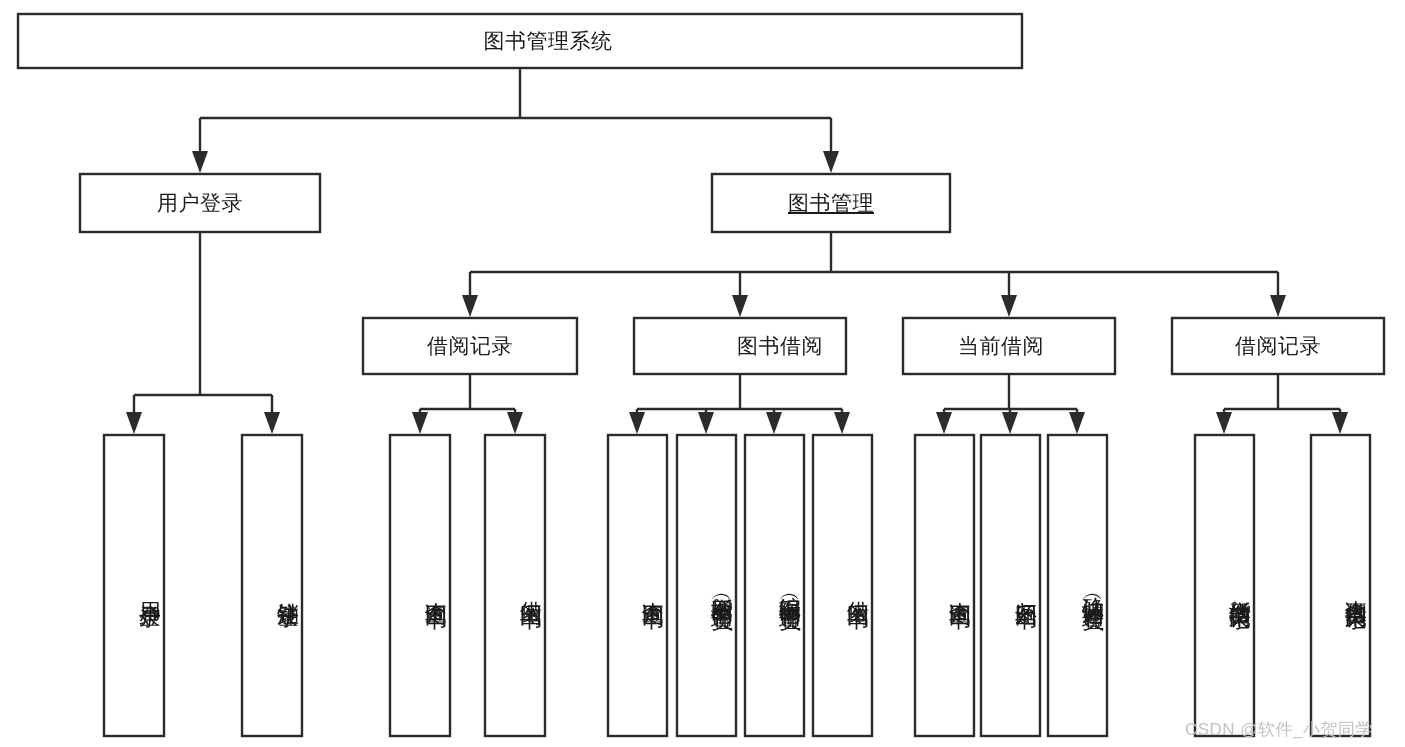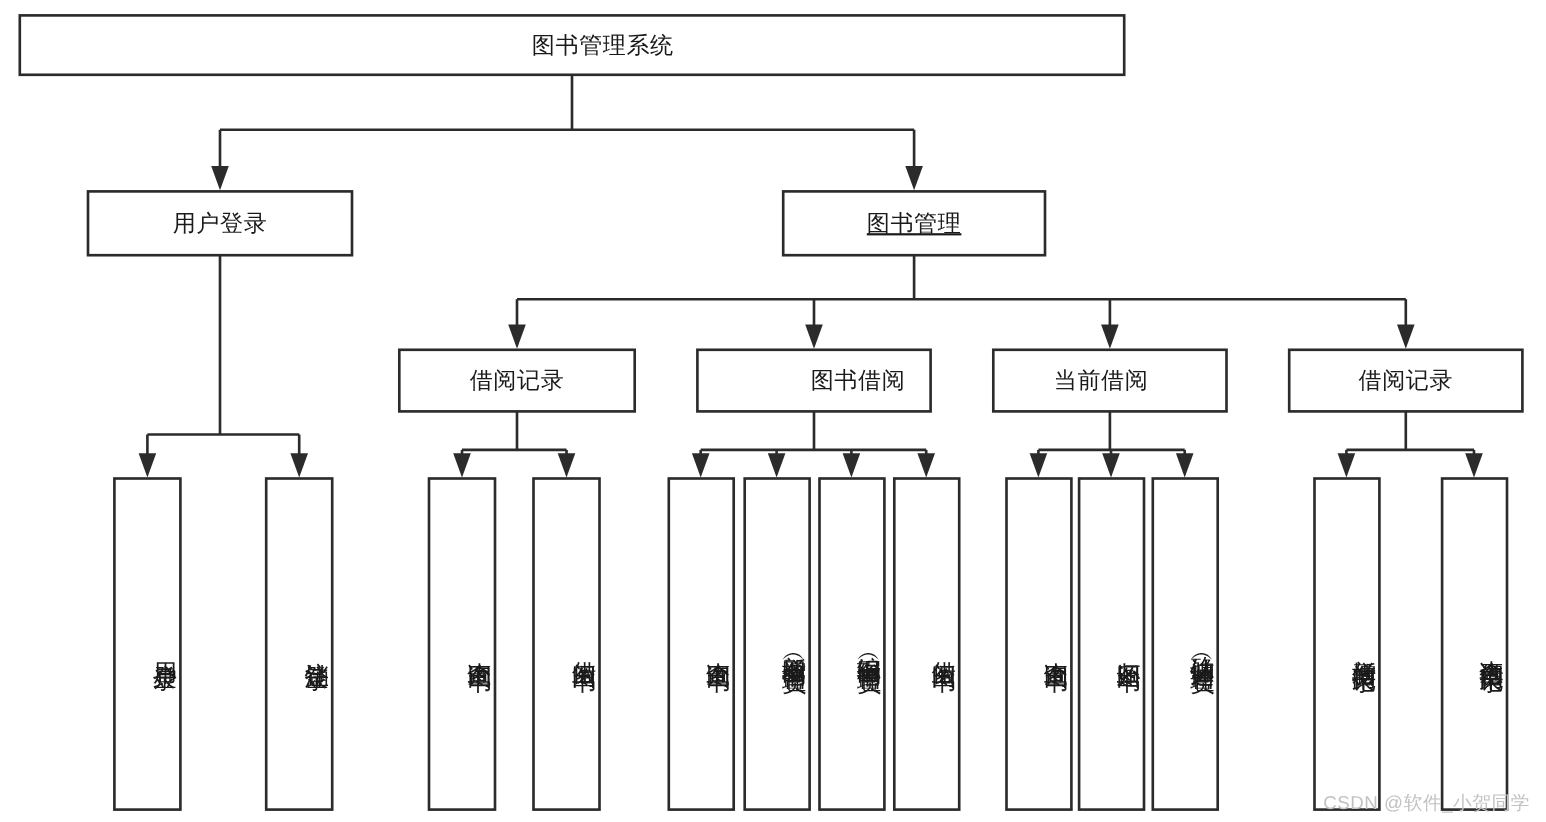--- a/index.html
+++ b/index.html
@@ -63,21 +63,21 @@
     writing-mode: vertical-rl;
     text-orientation: upright;
     letter-spacing: 2px;
     pointer-events: none;
   }
   .node-label-v > span {
     display: block;
   }
   .watermark {
     position: absolute;
-    right: 14px;
+    right: 32px;
     bottom: 6px;
     color: #c2c2c2;
     font-size: 17px;
     letter-spacing: 0.5px;
     white-space: nowrap;
     pointer-events: none;
     margin-left: 48px;
   }
 </style>
 </head>

